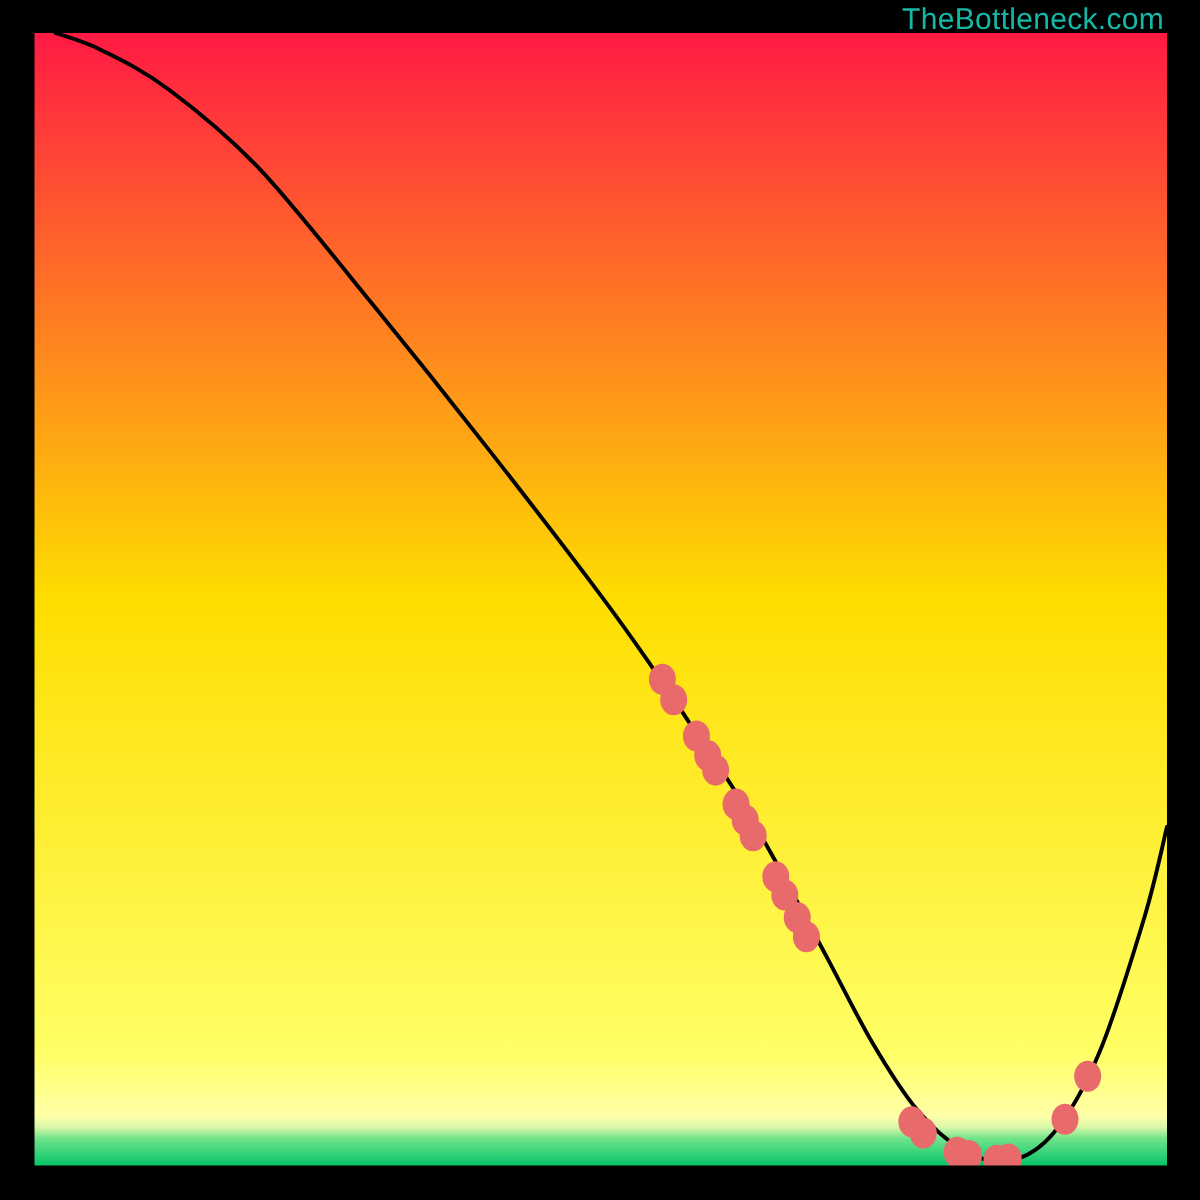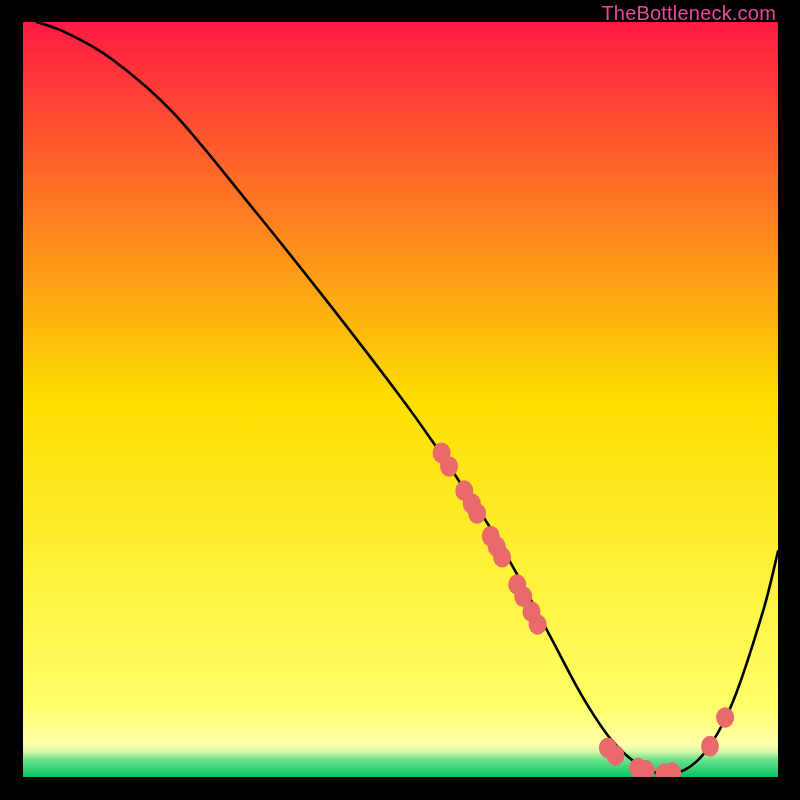--- a/index.html
+++ b/index.html
@@ -15,21 +15,21 @@
     position: absolute;
     left: 22px;
     top: 22px;
     width: 756px;
     height: 756px;
   }
   .watermark {
     position: absolute;
     top: 2px;
     right: 24px;
-    color: #ec4899;
+    color: #14b8a6;
     font-size: 20px;
     font-weight: 500;
     letter-spacing: 0.2px;
   }
   svg { display: block; }
 </style>
 </head>
 <body>
 
 <div class="watermark">TheBottleneck.com</div>

